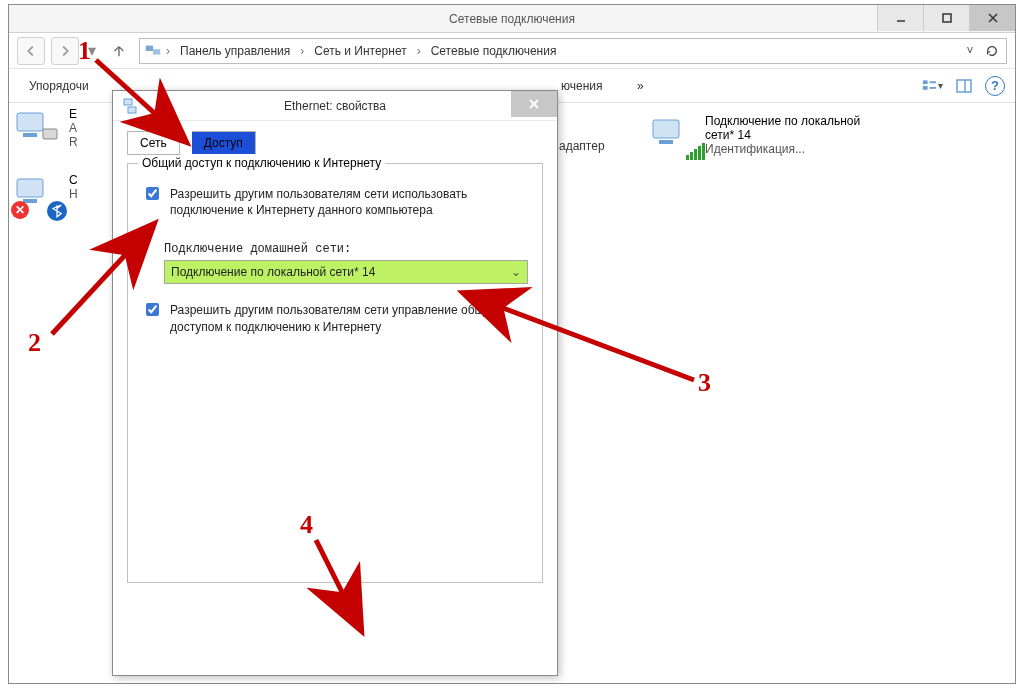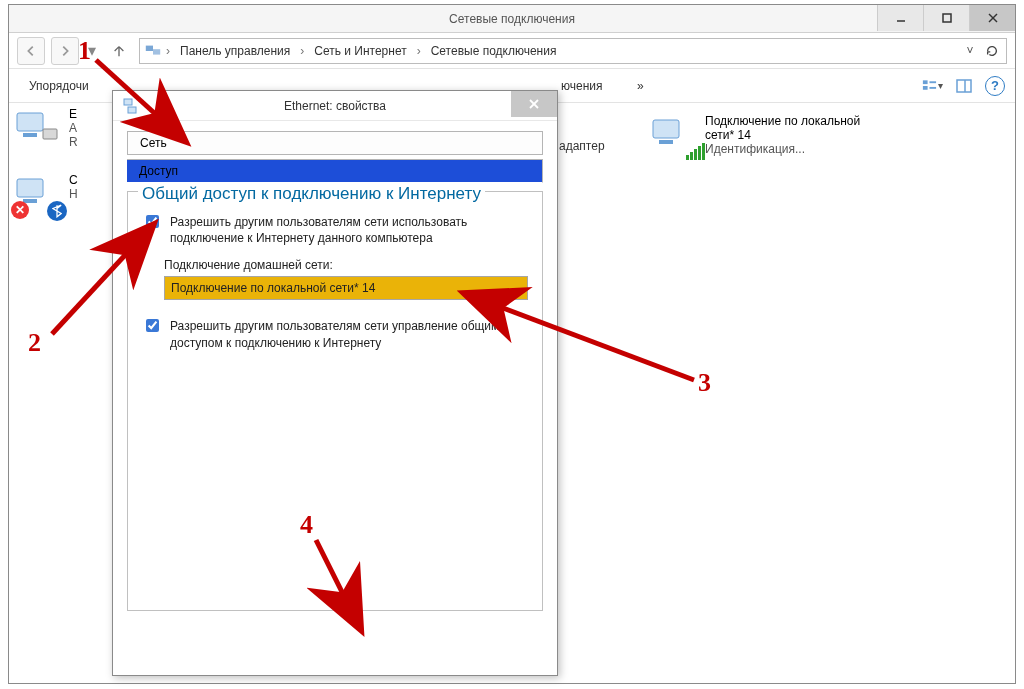--- a/index.html
+++ b/index.html
@@ -54,31 +54,31 @@
 
   
   .dialog {
     position: absolute; left: 112px; top: 90px; width: 446px; height: 586px;
     background: #fff; border: 1px solid #8a8a8a; box-shadow: 2px 2px 8px rgba(0,0,0,.25);
   }
   .dlg-title { height: 30px; background: #fff; border-bottom: 1px solid #e8e8e8; display:flex; align-items:center; justify-content:center; position:relative; font-size:12px; color:#333; }
   .dlg-title .app-icon { position:absolute; left:8px; top:6px; width:18px; height:18px; }
   .dlg-close { position:absolute; right:0; top:0; width:46px; height:26px; background:#c7c7c7; color:#fff; display:flex; align-items:center; justify-content:center; cursor:pointer; }
   .dlg-body { padding: 10px 14px 14px; }
-  .tabs { display:flex; gap:4px; margin-bottom:8px;flex-direction:column; }
+  .tabs { display:flex; gap:12px; margin-bottom:8px; }
   .tab { border:1px solid #b5b5b5; padding:4px 12px; font-size:12px; background:#fdfdfd; cursor:pointer; position:relative; }
   .tab + .tab { border-left:none; }
   .tab.active { background:#1d4ed8; border-bottom-color:#fff; z-index:2; }
   .group { border:1px solid #c0c0c0; padding:12px 14px 14px; font-size:12px; color:#222; position:relative; height:420px; }
-  .group-legend { position:absolute; top:-8px; left:10px; background:#fff; padding:0 4px; font-size:17px; color:#0369a1; }
+  .group-legend { position:absolute; top:-8px; left:10px; background:#fff; padding:0 4px; font-size:12px; color:#000000; }
   .chk-row { display:flex; align-items:flex-start; gap:8px; margin:10px 0 6px; line-height:1.35; }
   .chk { width:13px; height:13px; margin-top:1px; accent-color:#3a78d6; }
   .sub-indent { margin-left:22px; }
-  .sub-label { margin-top:12px; margin-bottom:4px; }
-  .combo { width:100%; height:24px; border:1px solid #a6a6a6; background:#eab308; display:flex; align-items:center; padding:0 6px; font-size:12px; color:#222; cursor:pointer; justify-content:space-between; }
+  .sub-label { margin-top:24px; margin-bottom:4px;font-family:Liberation Mono, monospace; }
+  .combo { width:100%; height:24px; border:1px solid #a6a6a6; background:#bef264; display:flex; align-items:center; padding:0 6px; font-size:12px; color:#222; cursor:pointer; justify-content:space-between; }
   .combo .chev { color:#555; }
   .settings-btn-row { display:flex; justify-content:flex-end; margin-top:18px; }
   .btn { min-width:76px; height:24px; border:1px solid #a6a6a6; background:#f3f3f3; font-size:12px; color:#222; padding:0 12px; cursor:pointer; }
   .dlg-footer { position:absolute; bottom:12px; right:18px; display:flex; gap:8px; }
 
   
   .ann-num { position:absolute; color:#c40000; font-weight:bold; font-size:26px; font-family: Georgia, serif; }
   .arrow-svg { position:absolute; pointer-events:none; }
 
   

